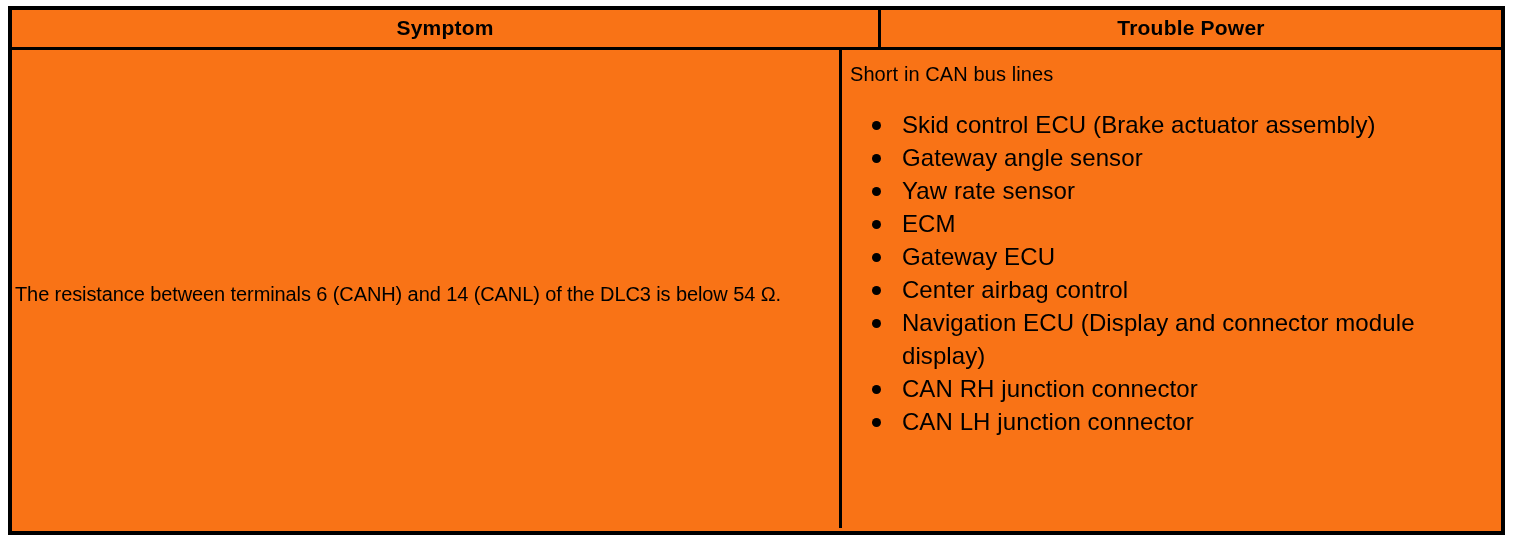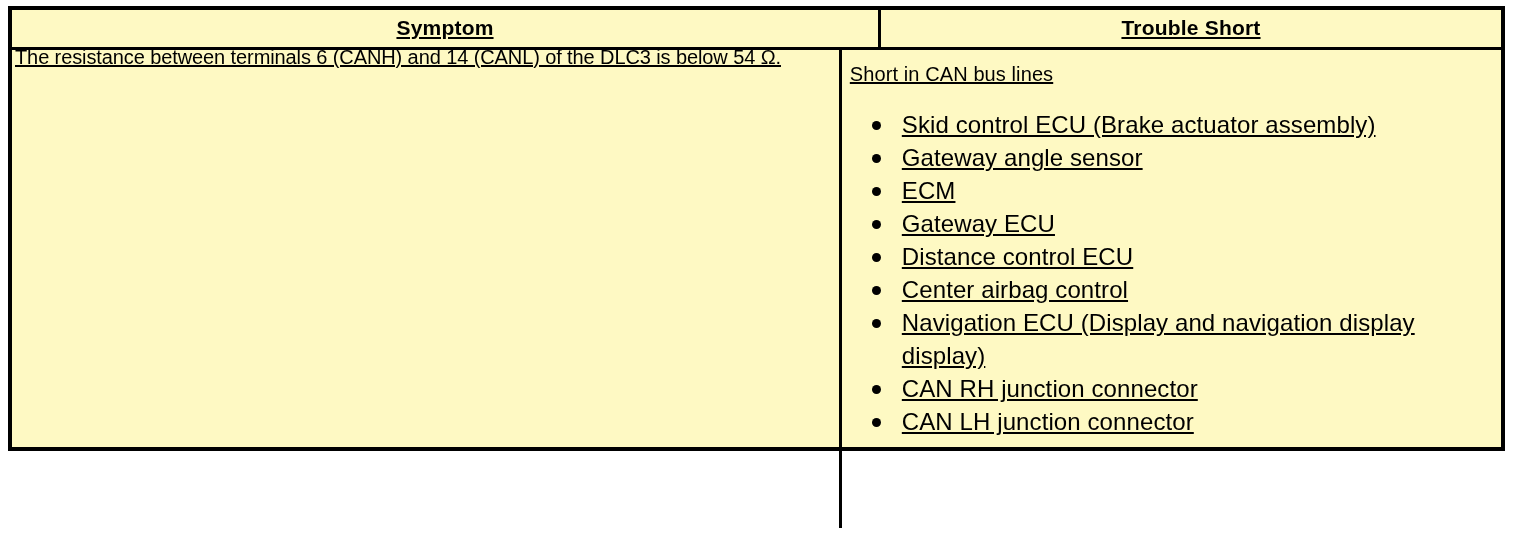--- a/index.html
+++ b/index.html
@@ -23,25 +23,24 @@
     height: 544px;
     background: #ffffff;
   }
 
   
   .dtc-table {
     position: absolute;
     left: 8px;
     top: 6px;
     width: 1497px;
-    height: 445px;
+    height: 529px;
     box-sizing: border-box;
     border: 4px solid #000000;
-    background: #fef9c3;
-    text-decoration: underline;
+    background: #f97316;
   }
 
   
   .thead {
     position: relative;
     height: 40px;
     box-sizing: border-box;
     border-bottom: 3px solid #000000;
     display: flex;
   }
@@ -71,21 +70,22 @@
     height: 478px;
     box-sizing: border-box;
   }
   .td {
     box-sizing: border-box;
   }
   .td-symptom {
     width: 869px;
     border-right: 3px solid #000000;
     display: flex;
-    padding: 0 6px 0 3px;
+    align-items: center;
+    padding: 16px 6px 0 3px;
   }
   .td-trouble {
     flex: 1 1 auto;
     padding: 8px 26px 0 8px;
   }
 
   .symptom-text {
     font-size: 20px;
     line-height: 26px;
     letter-spacing: -0.1px;
@@ -127,21 +127,21 @@
 </style>
 </head>
 <body>
 
 <div class="page">
 
   <div class="dtc-table">
 
     <div class="thead">
       <div class="th th-symptom">Symptom</div>
-      <div class="th th-trouble">Trouble Short</div>
+      <div class="th th-trouble">Trouble Power</div>
     </div>
 
     <div class="tbody">
 
       <div class="td td-symptom">
         <div class="symptom-text">The resistance between terminals 6 (CANH) and 14 (CANL) of the DLC3 is below 54 Ω.</div>
       </div>
 
       <div class="td td-trouble">
         <p class="trouble-heading">Short in CAN bus lines</p>
@@ -150,37 +150,37 @@
           <li>
             <span class="bullet"></span>
             <span class="li-text">Skid control ECU (Brake actuator assembly)</span>
           </li>
           <li>
             <span class="bullet"></span>
             <span class="li-text">Gateway angle sensor</span>
           </li>
           <li>
             <span class="bullet"></span>
+            <span class="li-text">Yaw rate sensor</span>
+          </li>
+          <li>
+            <span class="bullet"></span>
             <span class="li-text">ECM</span>
           </li>
           <li>
             <span class="bullet"></span>
             <span class="li-text">Gateway ECU</span>
           </li>
           <li>
             <span class="bullet"></span>
-            <span class="li-text">Distance control ECU</span>
-          </li>
-          <li>
-            <span class="bullet"></span>
             <span class="li-text">Center airbag control</span>
           </li>
           <li>
             <span class="bullet"></span>
-            <span class="li-text">Navigation ECU (Display and navigation display display)</span>
+            <span class="li-text">Navigation ECU (Display and connector module display)</span>
           </li>
           <li>
             <span class="bullet"></span>
             <span class="li-text">CAN RH junction connector</span>
           </li>
           <li>
             <span class="bullet"></span>
             <span class="li-text">CAN LH junction connector</span>
           </li>
         </ul>

